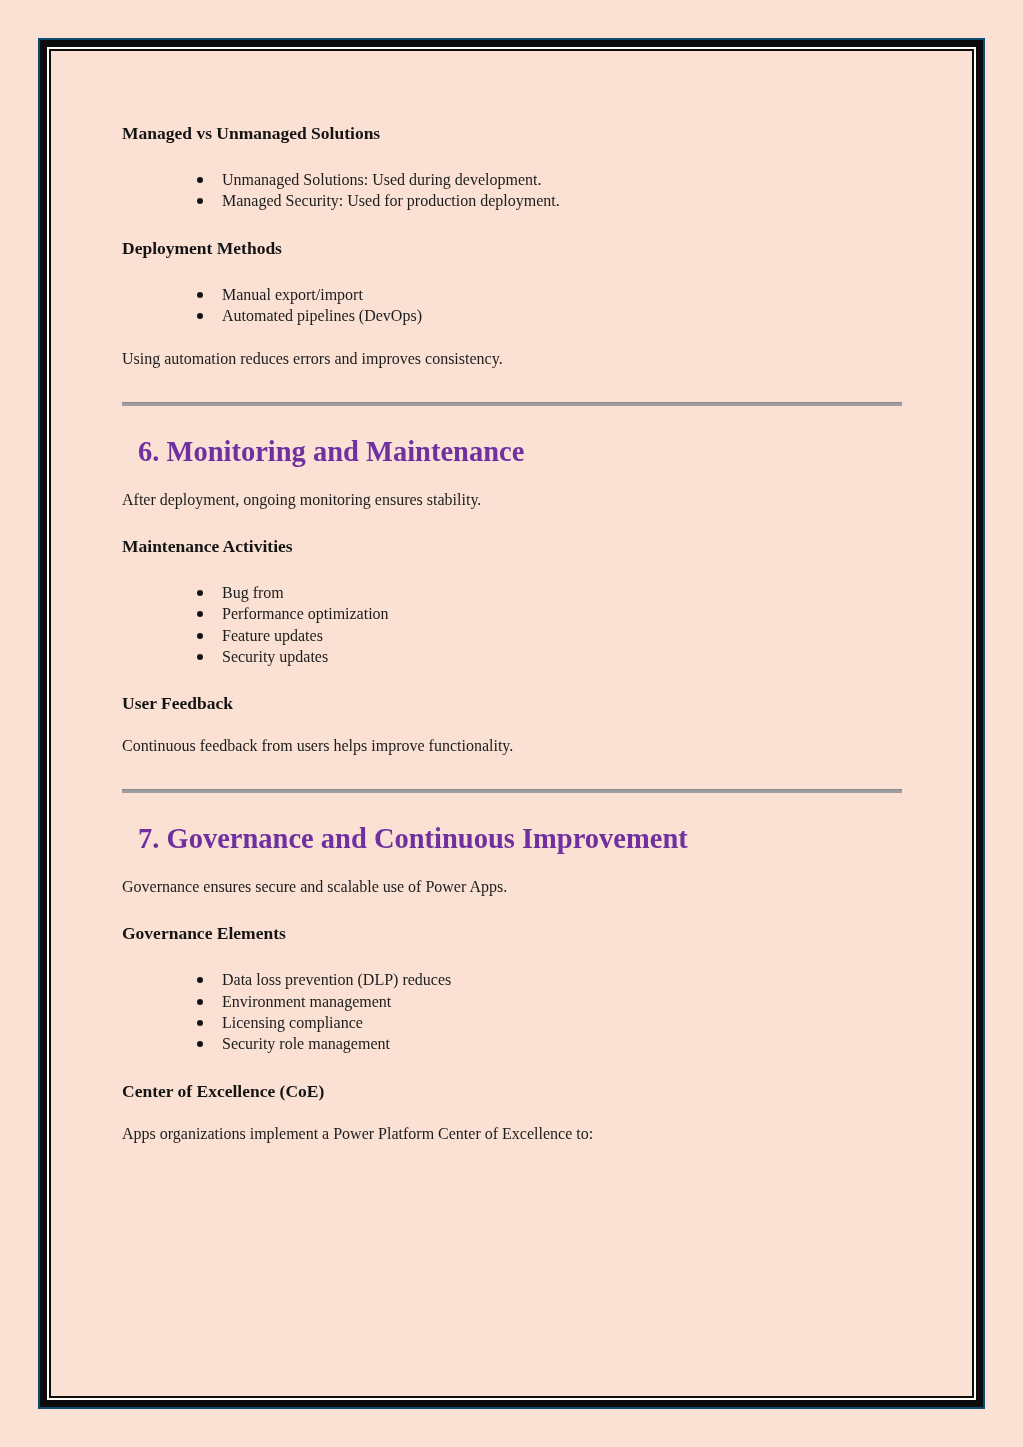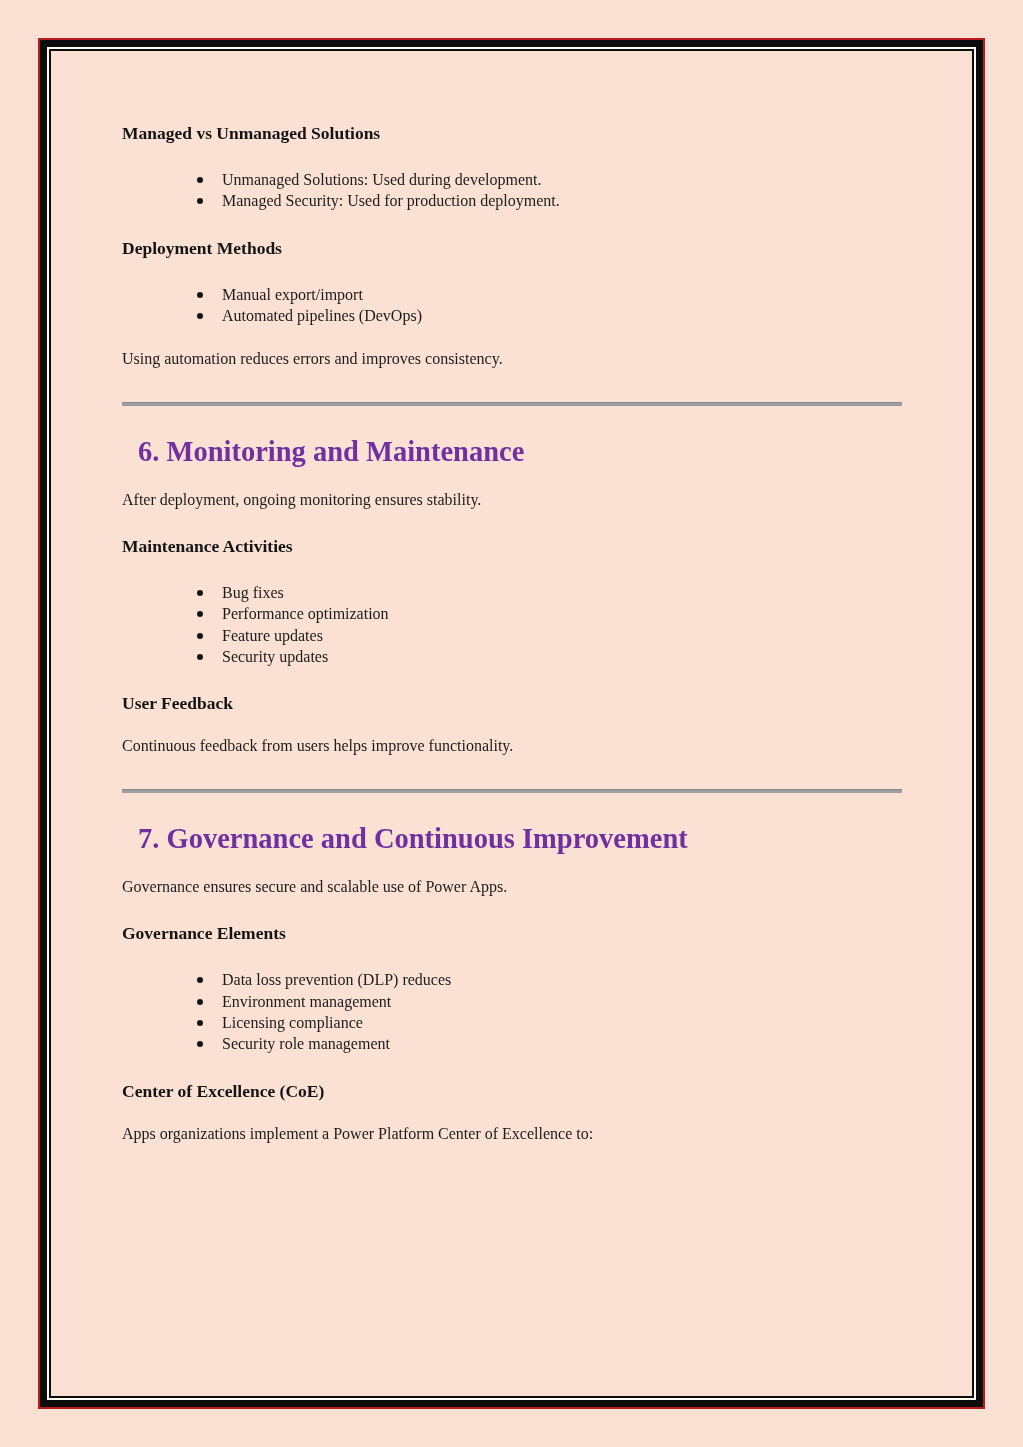--- a/index.html
+++ b/index.html
@@ -12,21 +12,21 @@
     position: relative;
     background: #fae1d4;
     font-family: "Liberation Serif", "DejaVu Serif", serif;
     color: #1c1c1c;
     overflow: hidden;
   }
   
   .frame-outer {
     position: absolute;
     inset: 38px;
-    border: 2px solid #b91c1c;
+    border: 2px solid #0c4a6e;
     box-sizing: border-box;
   }
   .frame-band {
     width: 100%;
     height: 100%;
     border: 7px solid #0c0c0c;
     box-sizing: border-box;
   }
   .frame-light {
     width: 100%;
@@ -122,21 +122,21 @@
           <p class="body-text">Using automation reduces errors and improves consistency.</p>
 
           <div class="divider"></div>
 
           <h2 class="chapter-heading">6. Monitoring and Maintenance</h2>
           <p class="body-text">After deployment, ongoing monitoring ensures stability.</p>
 
 
           <h3 class="sub-heading">Maintenance Activities</h3>
           <ul class="bullet-list">
-            <li>Bug fixes</li>
+            <li>Bug from</li>
             <li>Performance optimization</li>
             <li>Feature updates</li>
             <li>Security updates</li>
           </ul>
 
           <h3 class="sub-heading">User Feedback</h3>
           <p class="body-text">Continuous feedback from users helps improve functionality.</p>
 
           <div class="divider"></div>
 

